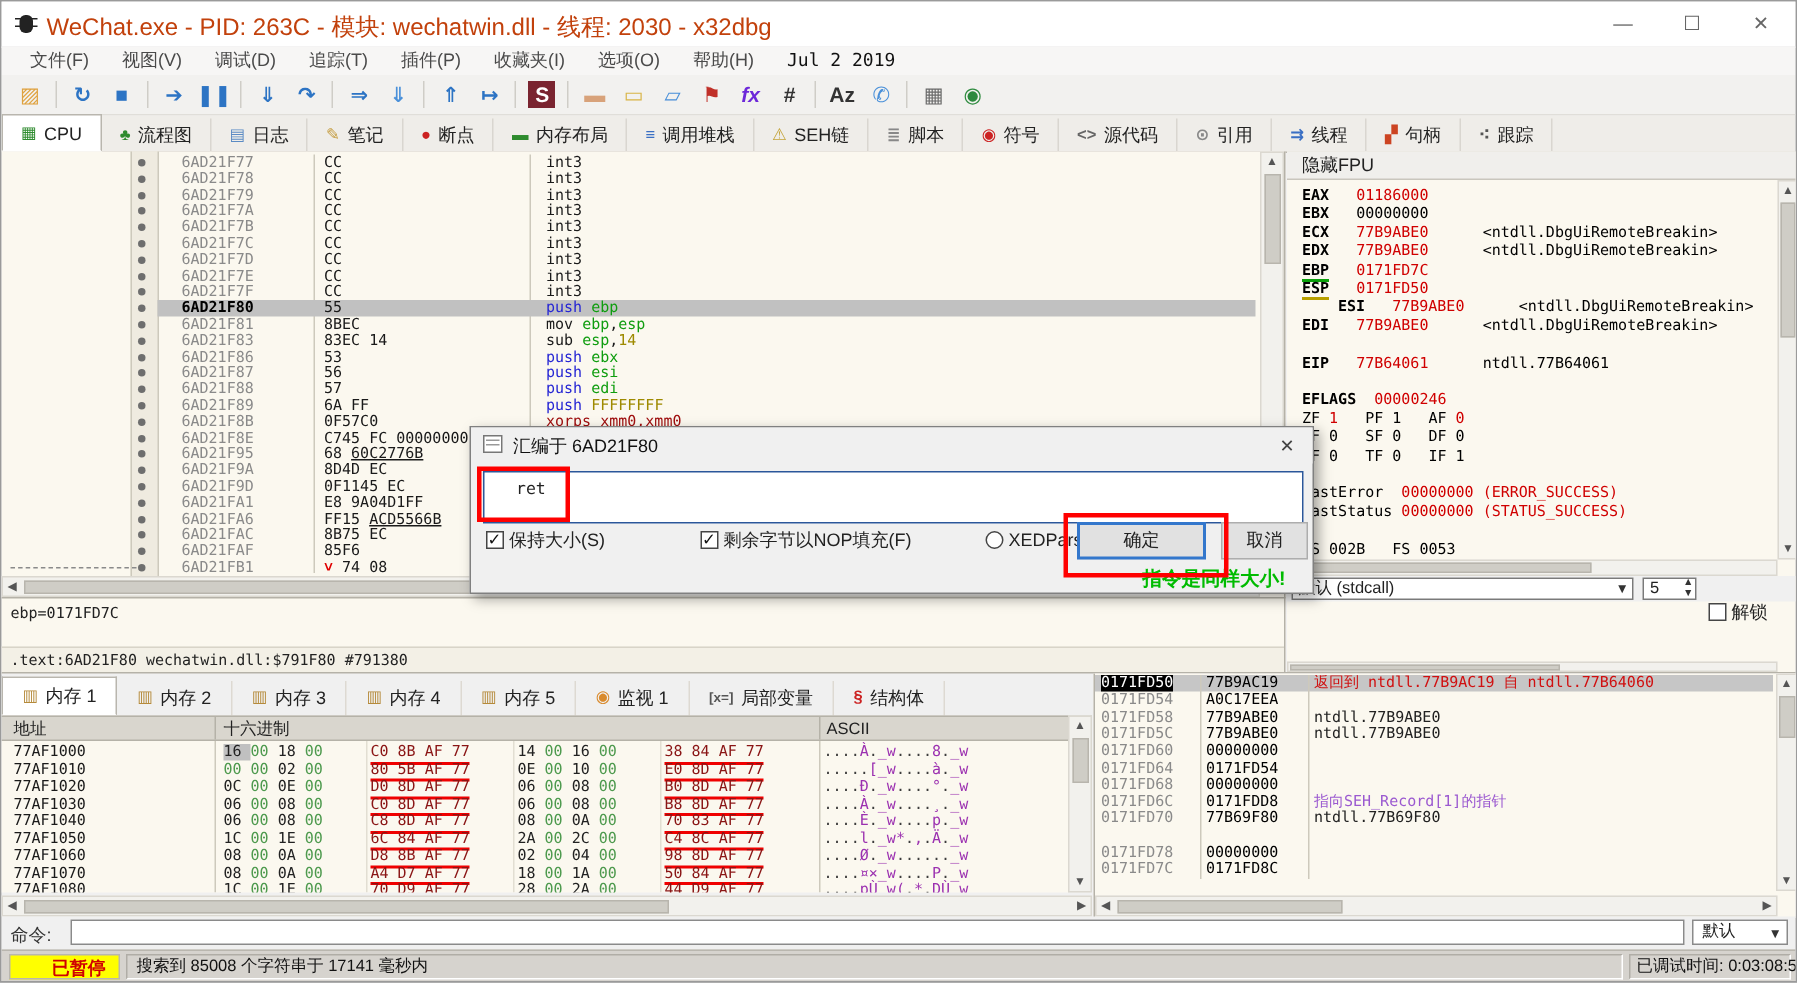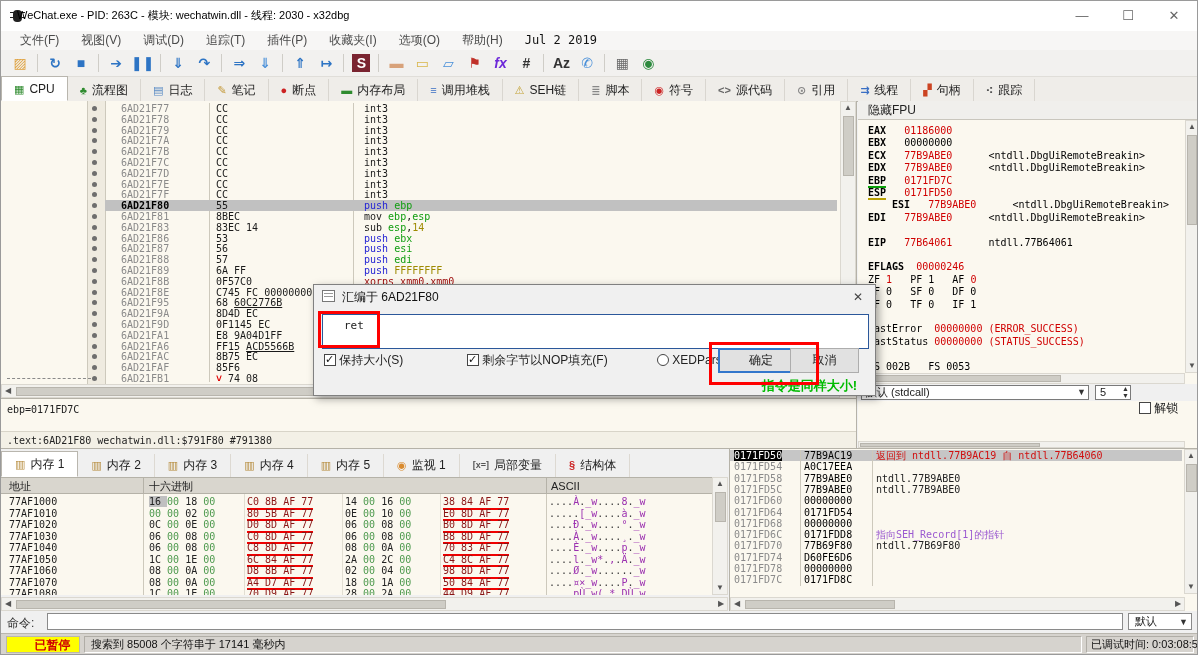--- a/index.html
+++ b/index.html
@@ -4,21 +4,21 @@
 <style>
   html,body{margin:0;padding:0;background:#888;}
   .app{position:relative;width:1198px;height:655px;background:#f0f0f0;overflow:hidden;
        font-family:"Liberation Sans","DejaVu Sans",sans-serif;font-size:12px;color:#222;
        border:1px solid #9a9a9a;box-sizing:border-box;}
   .mono{font-family:"DejaVu Sans Mono","Liberation Mono",monospace;}
   
   .titlebar{position:absolute;left:0;top:0;width:100%;height:30px;background:#ffffff;border-bottom:1px solid #e3e3e3;}
   .bugicon{position:absolute;left:12px;top:9px;width:9px;height:12px;background:#222;border-radius:4px;}
   .bugicon::before{content:"";position:absolute;left:-3px;top:2px;width:15px;height:1px;border-top:1px solid #222;border-bottom:1px solid #222;padding-bottom:3px;}
-  .wtitle{position:absolute;left:16px;top:7px;color:#000000;font-size:11px;}
+  .wtitle{position:absolute;left:30px;top:7px;color:#c2410c;font-size:16px;}
   .wbtn{position:absolute;top:0;width:46px;height:30px;text-align:center;line-height:30px;color:#666;font-size:13px;}
   
   .menubar{position:absolute;left:0;top:30px;width:100%;height:19px;background:#f7f6f5;display:flex;align-items:center;padding-left:8px;box-sizing:border-box;}
   .mitem{padding:0 11px;color:#4a4a4a;height:19px;line-height:19px;}
   .mitem:last-child{font-family:"DejaVu Sans Mono",monospace;color:#111;}
   
   .toolbar{position:absolute;left:0;top:49px;width:100%;height:27px;background:#f2f1ef;border-bottom:1px solid #e0ded9;display:flex;align-items:center;padding-left:6px;box-sizing:border-box;}
   .ticon{min-width:22px;height:21px;margin:0 2px;text-align:center;line-height:21px;font-size:14px;font-weight:bold;}
   .tsep{width:1px;height:18px;background:#cfcdc7;margin:0 4px;}
   
@@ -551,21 +551,20 @@
       <div id="stack-rows" style="position:absolute;left:0;top:1px;width:452px;height:136px;overflow:hidden;">
           <div class="srow hl" style="top: 0px;"><span class="a sel">0171FD50</span><span class="v">77B9AC19</span><span class="c c-red">返回到 ntdll.77B9AC19 自 ntdll.77B64060</span></div>
           <div class="srow" style="top: 11.3px;"><span class="a">0171FD54</span><span class="v">A0C17EEA</span><span class="c "></span></div>
           <div class="srow" style="top: 22.6px;"><span class="a">0171FD58</span><span class="v">77B9ABE0</span><span class="c ">ntdll.77B9ABE0</span></div>
           <div class="srow" style="top: 33.9px;"><span class="a">0171FD5C</span><span class="v">77B9ABE0</span><span class="c ">ntdll.77B9ABE0</span></div>
           <div class="srow" style="top: 45.2px;"><span class="a">0171FD60</span><span class="v">00000000</span><span class="c "></span></div>
           <div class="srow" style="top: 56.5px;"><span class="a">0171FD64</span><span class="v">0171FD54</span><span class="c "></span></div>
           <div class="srow" style="top: 67.8px;"><span class="a">0171FD68</span><span class="v">00000000</span><span class="c "></span></div>
           <div class="srow" style="top: 79.1px;"><span class="a">0171FD6C</span><span class="v">0171FDD8</span><span class="c c-pur">指向SEH_Record[1]的指针</span></div>
           <div class="srow" style="top: 90.4px;"><span class="a">0171FD70</span><span class="v">77B69F80</span><span class="c ">ntdll.77B69F80</span></div>
-          <div class="srow" style="top: 101.7px;"><span class="a">0171FD74</span><span class="v">D60FE6D6</span><span class="c "></span></div>
           <div class="srow" style="top: 113px;"><span class="a">0171FD78</span><span class="v">00000000</span><span class="c "></span></div>
           <div class="srow" style="top: 124.3px;"><span class="a">0171FD7C</span><span class="v">0171FD8C</span><span class="c "></span></div>
         </div>
       <div class="vline" style="left:70px;top:1px;height:136px;"></div>
       <div class="vline" style="left:142px;top:1px;height:136px;"></div>
       <div class="sb" style="right:0;top:0;width:15px;height:145px;">
         <div class="sba" style="left:0;top:0;">▲</div>
         <div class="sbt" style="left:1px;top:14px;width:11px;height:28px;"></div>
         <div class="sba" style="left:0;bottom:0;">▼</div>
       </div>
@@ -609,20 +608,20 @@
     </div>
     <div class="dctrl" style="left:343px;">
       <span class="radio"></span>&nbsp;
       <span>XEDParse</span>
     </div>
     <div class="dctrl" style="left:433px;">
       <span class="radio on"></span>&nbsp;
       <span>asmjit</span>
     </div>
     <div class="dbtn default" style="left:404px;width:86px;">确定</div>
-    <div class="dbtn" style="left:476px;width:69px;">取消</div>
+    <div class="dbtn" style="left:500px;width:58px;">取消</div>
     <div class="dnote">指令是同样大小!</div>
 
     <div class="annot" style="left:4px;top:26px;width:56px;height:31px;"></div>
     <div class="annot" style="left:395px;top:57px;width:104px;height:37px;"></div>
   </div>
 
 </div>
 
 </body></html>

